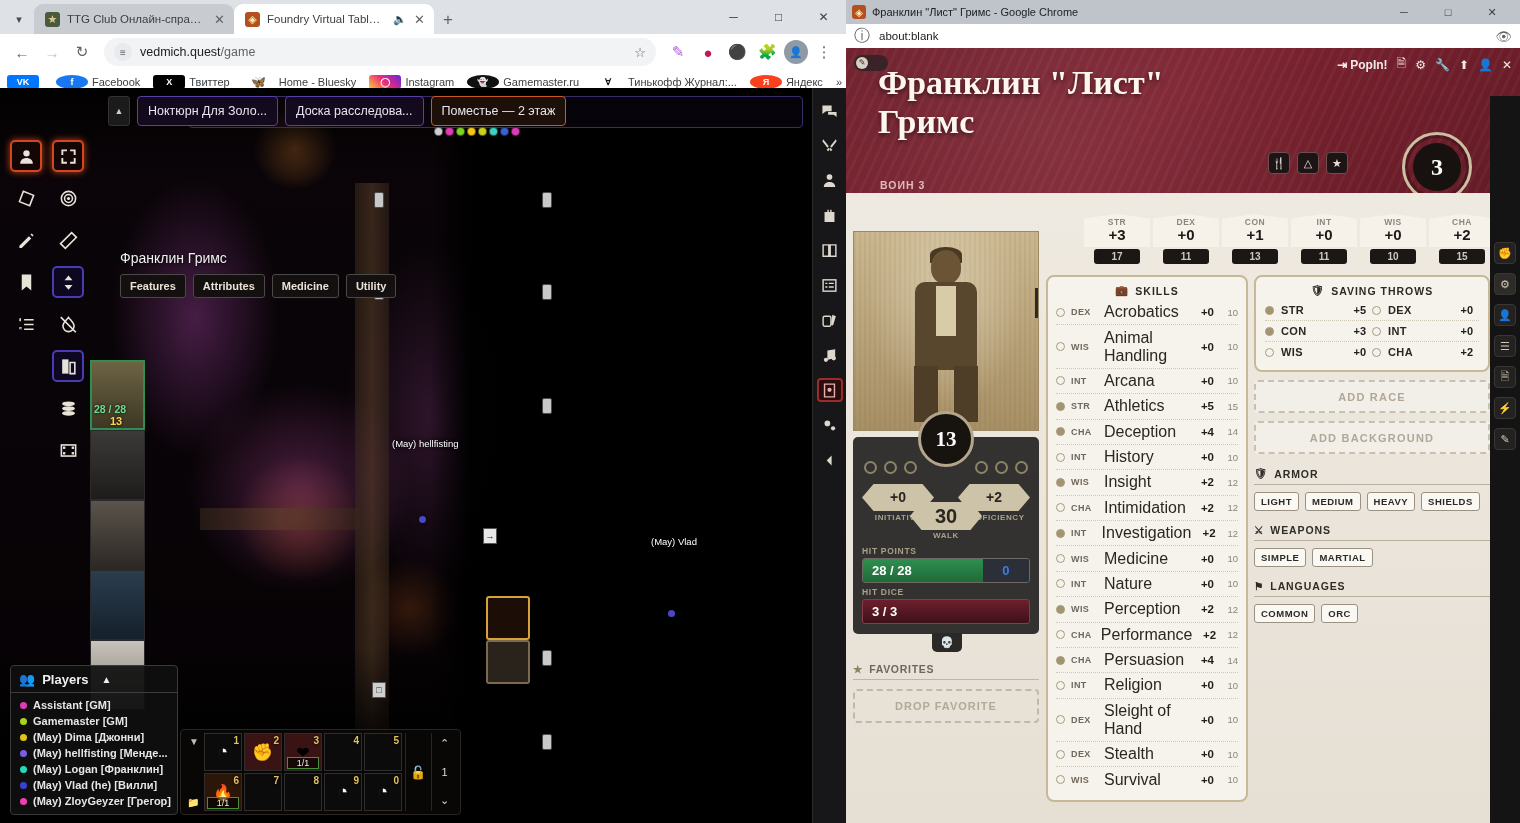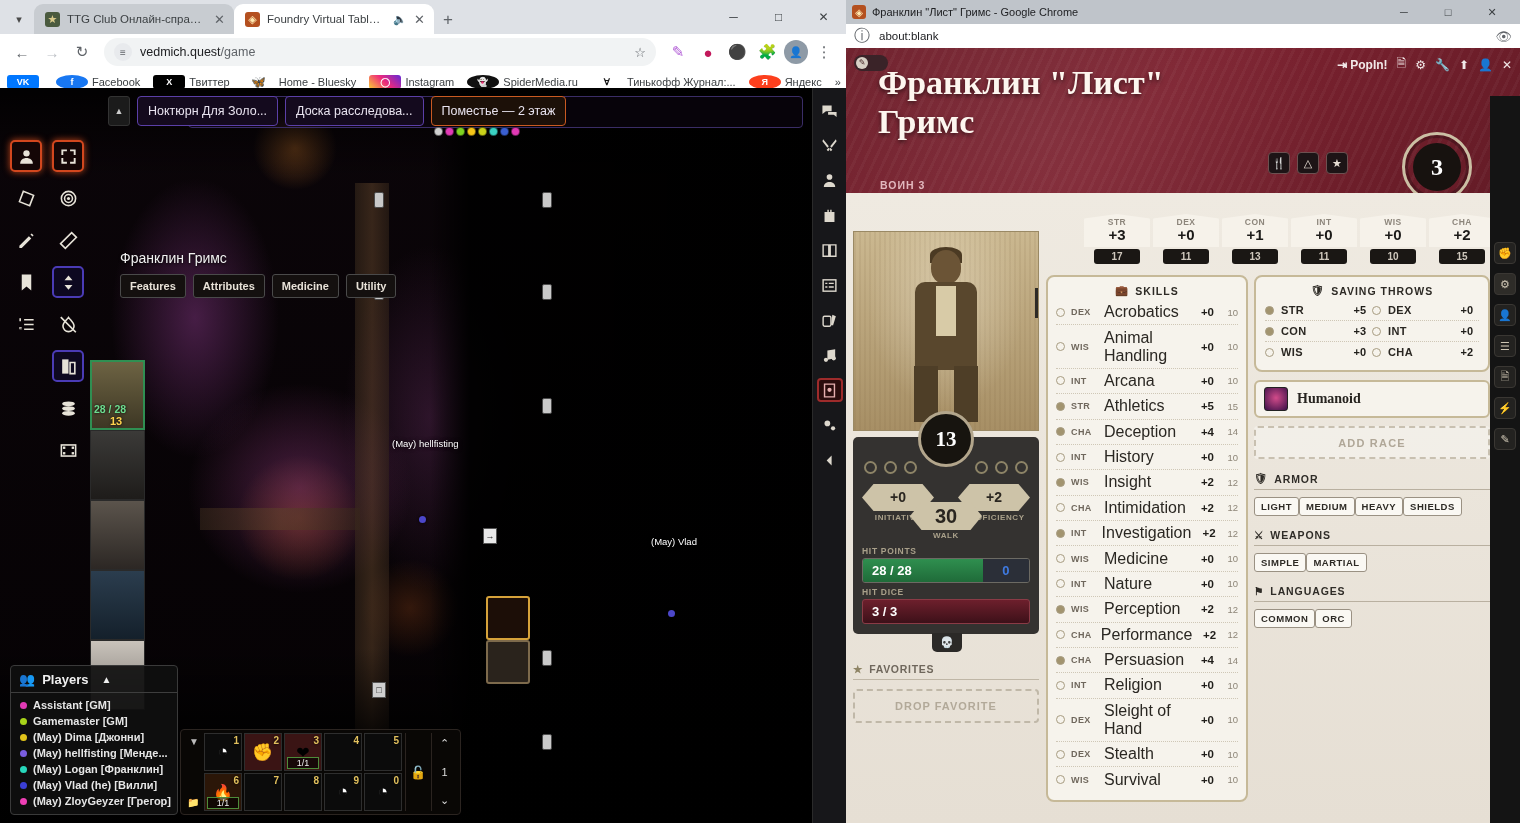--- a/index.html
+++ b/index.html
@@ -268,21 +268,21 @@
               display:flex; align-items:center; gap:9px; padding:0 8px; position:relative; overflow:hidden;}
   .typecard .ti { width:24px; height:24px; border-radius:3px;
                   background:radial-gradient(circle at 50% 45%, #d24b8a, #3b1048); border:1px solid #222;}
   .typecard .tn { font-family:"Liberation Serif", serif; font-size:14px; font-weight:bold; color:#272420;}
   .dashbtn { margin-top:8px; height:33px; border:2px dashed #c8c0b0; border-radius:4px; color:#b0a798;
              font-size:11px; font-weight:bold; letter-spacing:1.2px; display:flex; align-items:center; justify-content:center;
              background:rgba(255,255,255,.35);}
   .sect { margin-top:13px; }
   .sect-h { display:flex; align-items:center; gap:6px; font-size:10.5px; font-weight:bold; letter-spacing:.9px;
             color:#2f2c27; border-bottom:1px solid #b9b0a0; padding-bottom:4px; }
-  .chips { display:flex; flex-wrap:wrap; margin-top:7px; }
+  .chips { display:flex; flex-wrap:wrap; gap:6px; margin-top:7px; }
   .chip { border:1px solid #9a9183; border-radius:3px; background:#faf8f3; color:#2d2a25;
           font-size:9.5px; font-weight:bold; letter-spacing:.5px; padding:3px 6px; }
 
   
   .sheet-rail { position:absolute; right:0; top:48px; width:30px; bottom:0; background:#141414; z-index:9;
                 display:flex; flex-direction:column; align-items:center; padding-top:146px; gap:9px;}
   .rail-b { width:22px; height:22px; border-radius:4px; background:#232220; border:1px solid #3a3733;
             display:flex; align-items:center; justify-content:center; color:#cfc6b4; font-size:11px;}
   .rail-b.hl { background:#2e2c28; }
 </style>
@@ -351,21 +351,21 @@
       <div class="bm">
         <span class="bi" style="background:#fff;color:#1185fe;font-size:12px;">🦋</span>
         <span>Home - Bluesky</span>
       </div>
       <div class="bm">
         <span class="bi" style="background:linear-gradient(45deg,#f9ce34,#ee2a7b,#6228d7);">◯</span>
         <span>Instagram</span>
       </div>
       <div class="bm">
         <span class="bi" style="background:#101010;border-radius:50%;">👻</span>
-        <span>SpiderMedia.ru</span>
+        <span>Gamemaster.ru</span>
       </div>
       <div class="bm">
         <span class="bi" style="background:#fff;color:#111;">∀</span>
         <span>Тинькофф Журнал:...</span>
       </div>
       <div class="bm">
         <span class="bi" style="background:#fc3f1d;border-radius:50%;">Я</span>
         <span>Яндекс</span>
       </div>
       <div class="bm-right">
@@ -1039,25 +1039,22 @@
                   </span>
                   <span class="sthalf">
                     <span class="prof"></span>
                     <span class="stname">CHA</span>
                     <span class="stmod">+2</span>
                   </span>
                 </div>
               </div>
           </div>
 
-          <div class="typecard">
-            <span class="ti"></span>
-            <span class="tn">Humanoid</span>
-          </div>
           <div class="dashbtn">ADD RACE</div>
+          <div class="dashbtn">ADD BACKGROUND</div>
 
           <div class="sect">
             <div class="sect-h">
               <span>🛡</span>
               <span>ARMOR</span>
             </div>
             <div class="chips">
               <span class="chip">LIGHT</span>
               <span class="chip">MEDIUM</span>
               <span class="chip">HEAVY</span>

